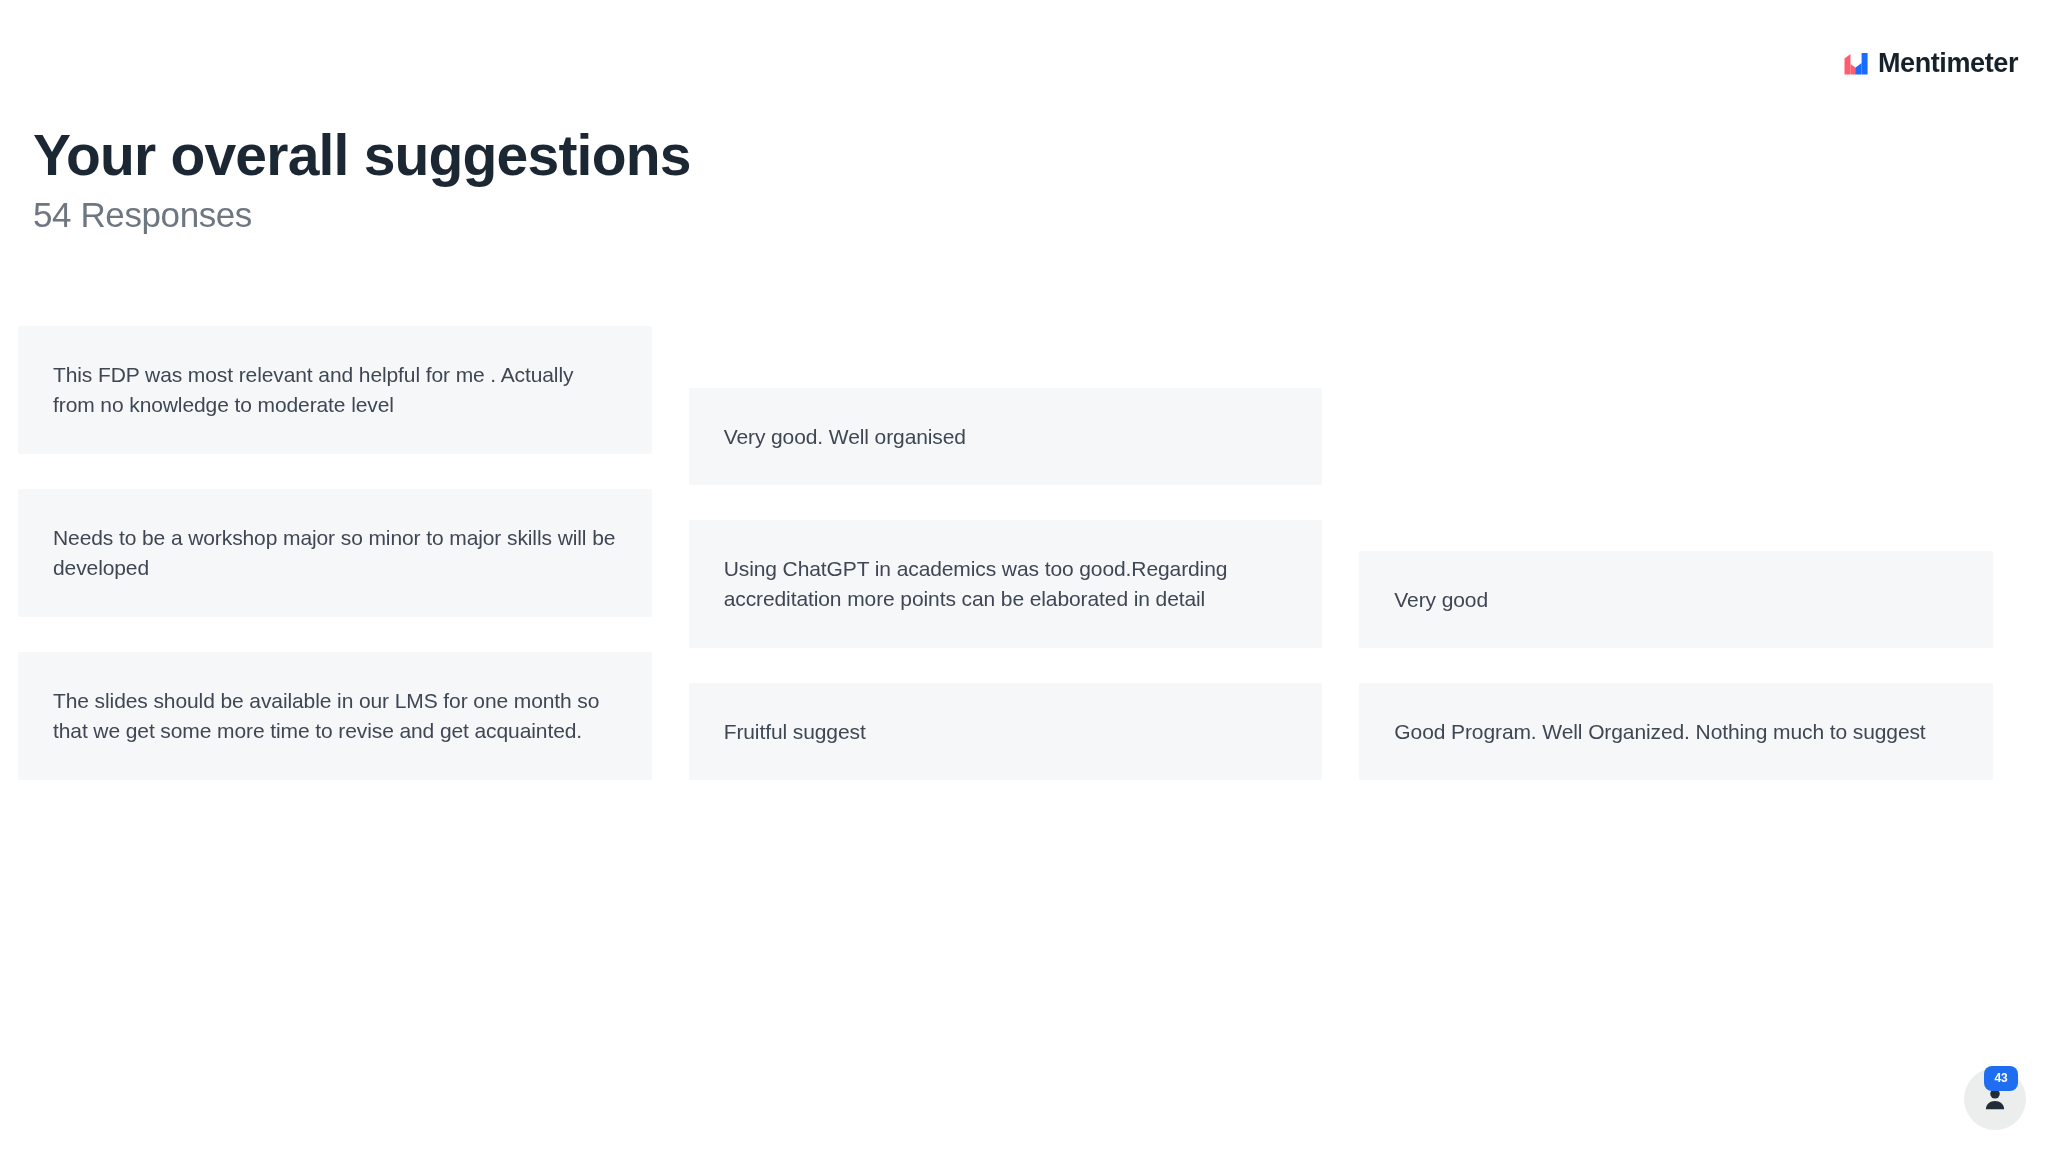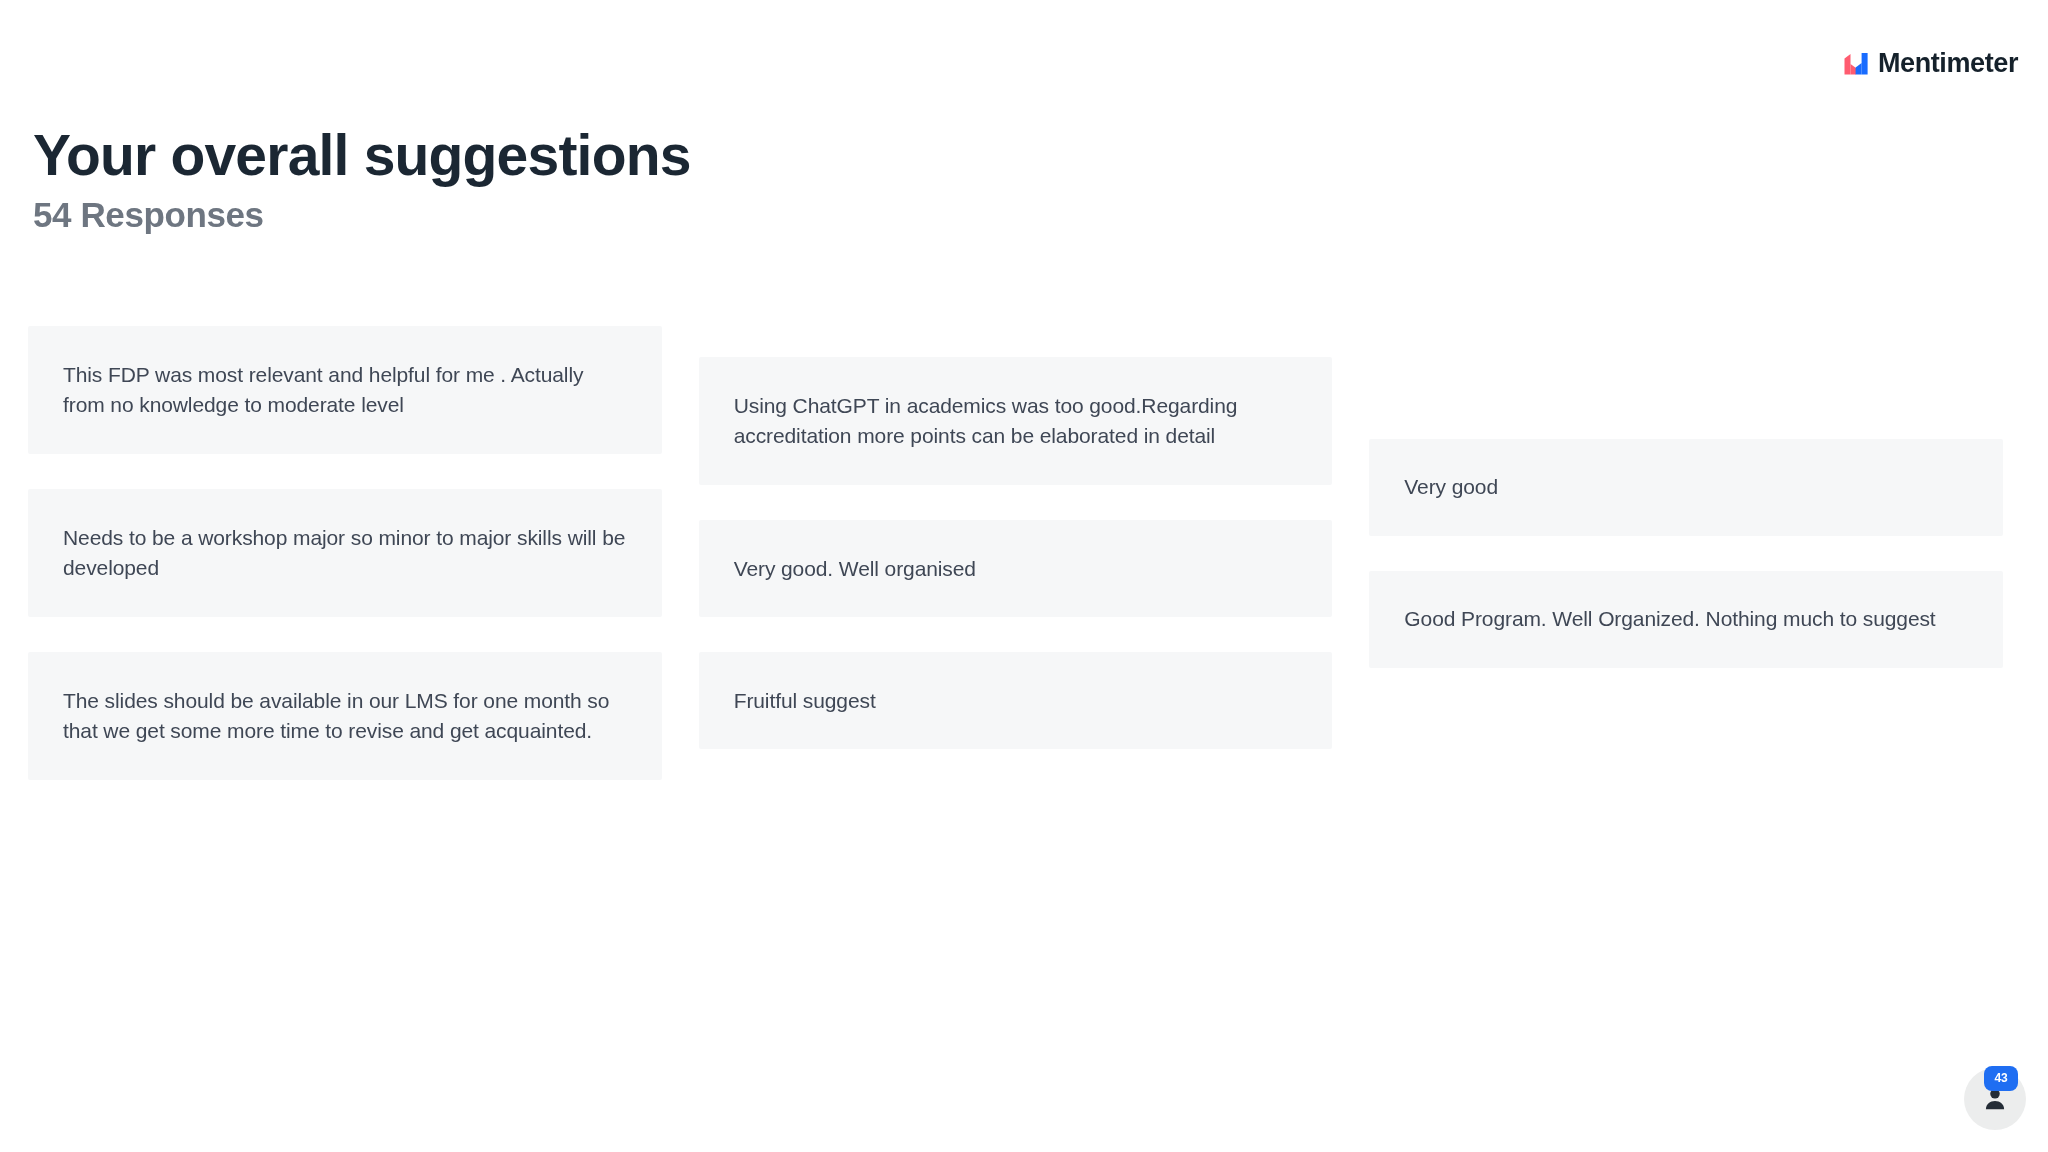--- a/index.html
+++ b/index.html
@@ -52,37 +52,37 @@
     font-size: 57px;
     font-weight: 700;
     color: #1b2733;
     letter-spacing: -0.8px;
     line-height: 1.12;
     margin: 0;
     white-space: nowrap;
   }
   .heading-sub {
     font-size: 35px;
-    font-weight: 700;
+    font-weight: 400;
     color: #6e7681;
     letter-spacing: -0.4px;
     line-height: 1.2;
     margin: 6px 0 0 0;
     white-space: nowrap;
   }
 
   
   .responses {
     position: absolute;
-    left: 28px;
+    left: 18px;
     top: 326px;
     width: 1975px;
     display: flex;
     gap: 37px;
-    align-items: center;
+    align-items: flex-end;
   }
   .response-column {
     flex: 1 1 0;
     display: flex;
     flex-direction: column;
     gap: 35px;
     min-width: 0;
   }
   .response-card {
     background: #f6f7f8;
@@ -176,25 +176,25 @@
     </div>
     <div class="response-card two-line">
       <p class="response-text">Needs to be a workshop major so minor to major skills will be developed</p>
     </div>
     <div class="response-card two-line">
       <p class="response-text">The slides should be available in our LMS for one month so that we get some more time to revise and get acquainted.</p>
     </div>
   </div>
 
   <div class="response-column">
+    <div class="response-card">
+      <p class="response-text">Very good. Well organised</p>
+    </div>
     <div class="response-card two-line">
       <p class="response-text">Using ChatGPT in academics was too good.Regarding accreditation more points can be elaborated in detail</p>
-    </div>
-    <div class="response-card">
-      <p class="response-text">Very good. Well organised</p>
     </div>
     <div class="response-card">
       <p class="response-text">Fruitful suggest</p>
     </div>
   </div>
 
   <div class="response-column">
     <div class="response-card">
       <p class="response-text">Very good</p>
     </div>

